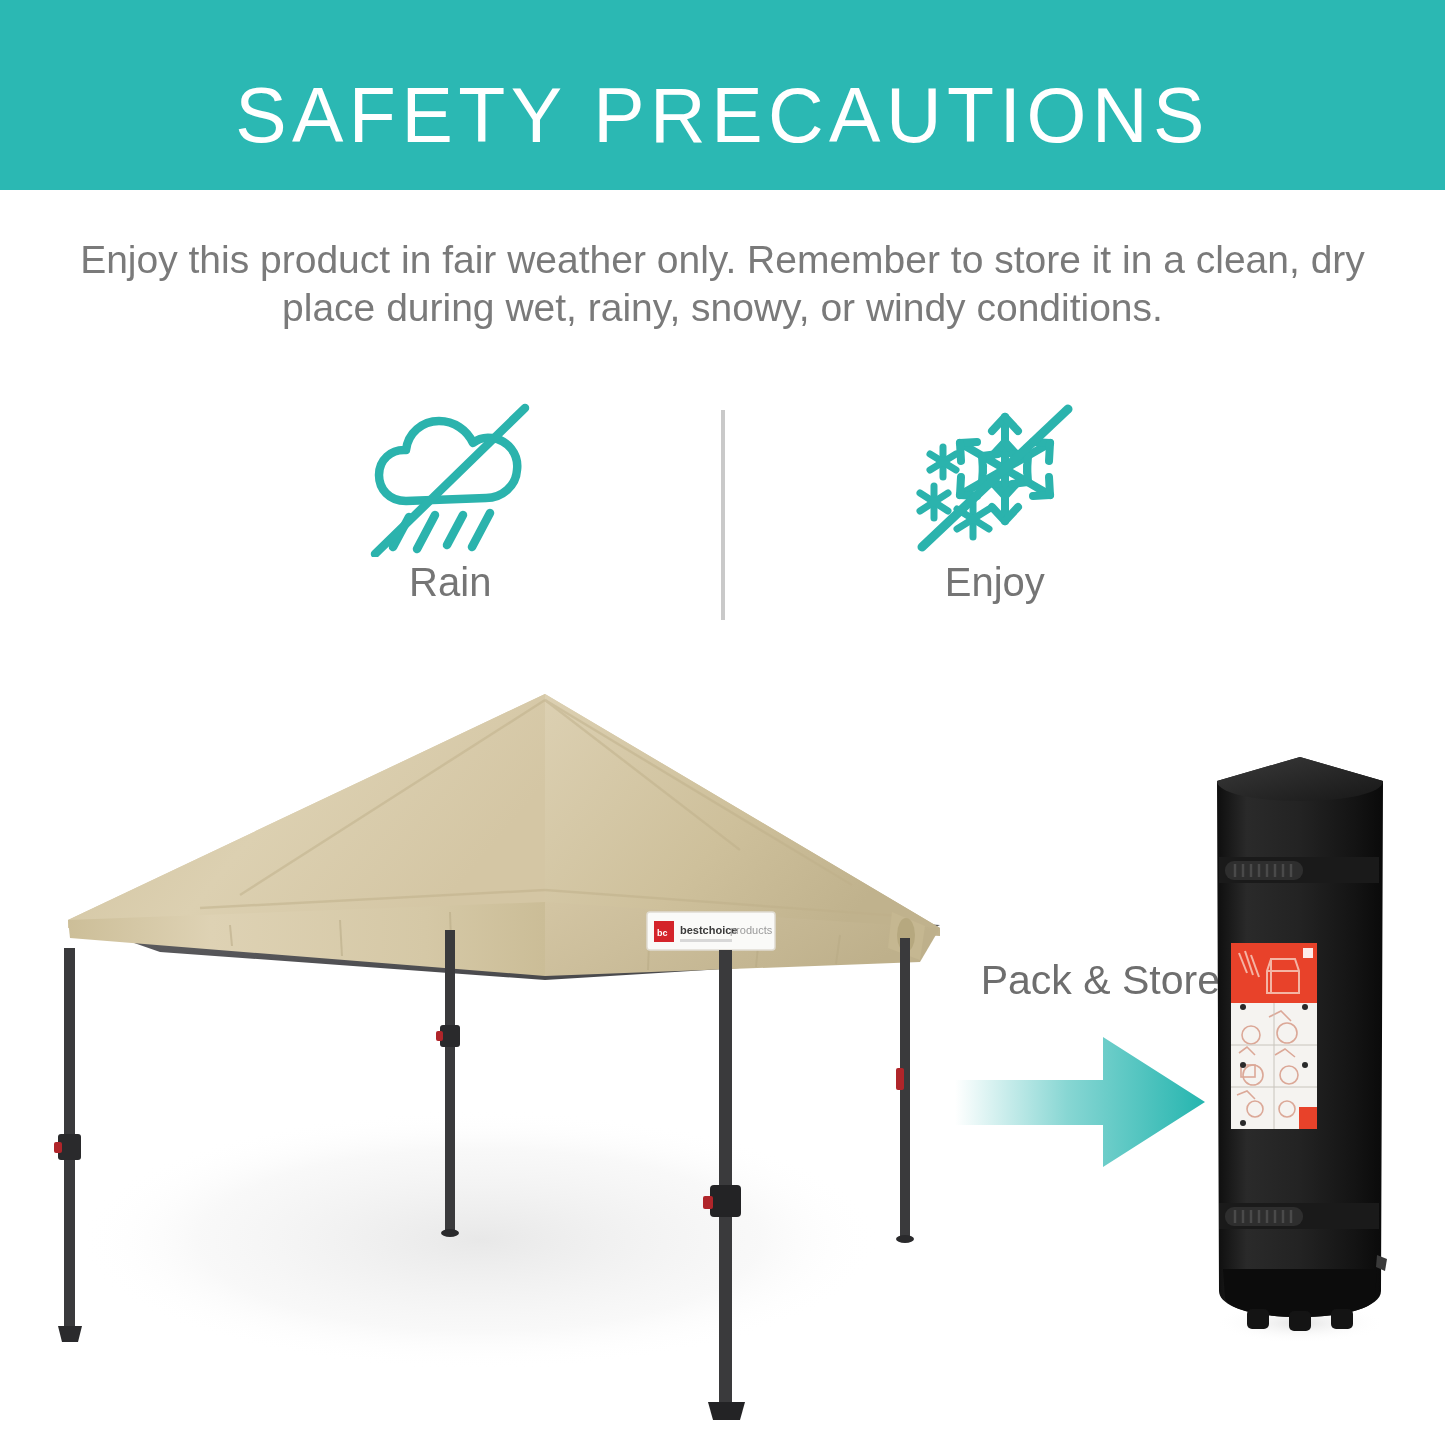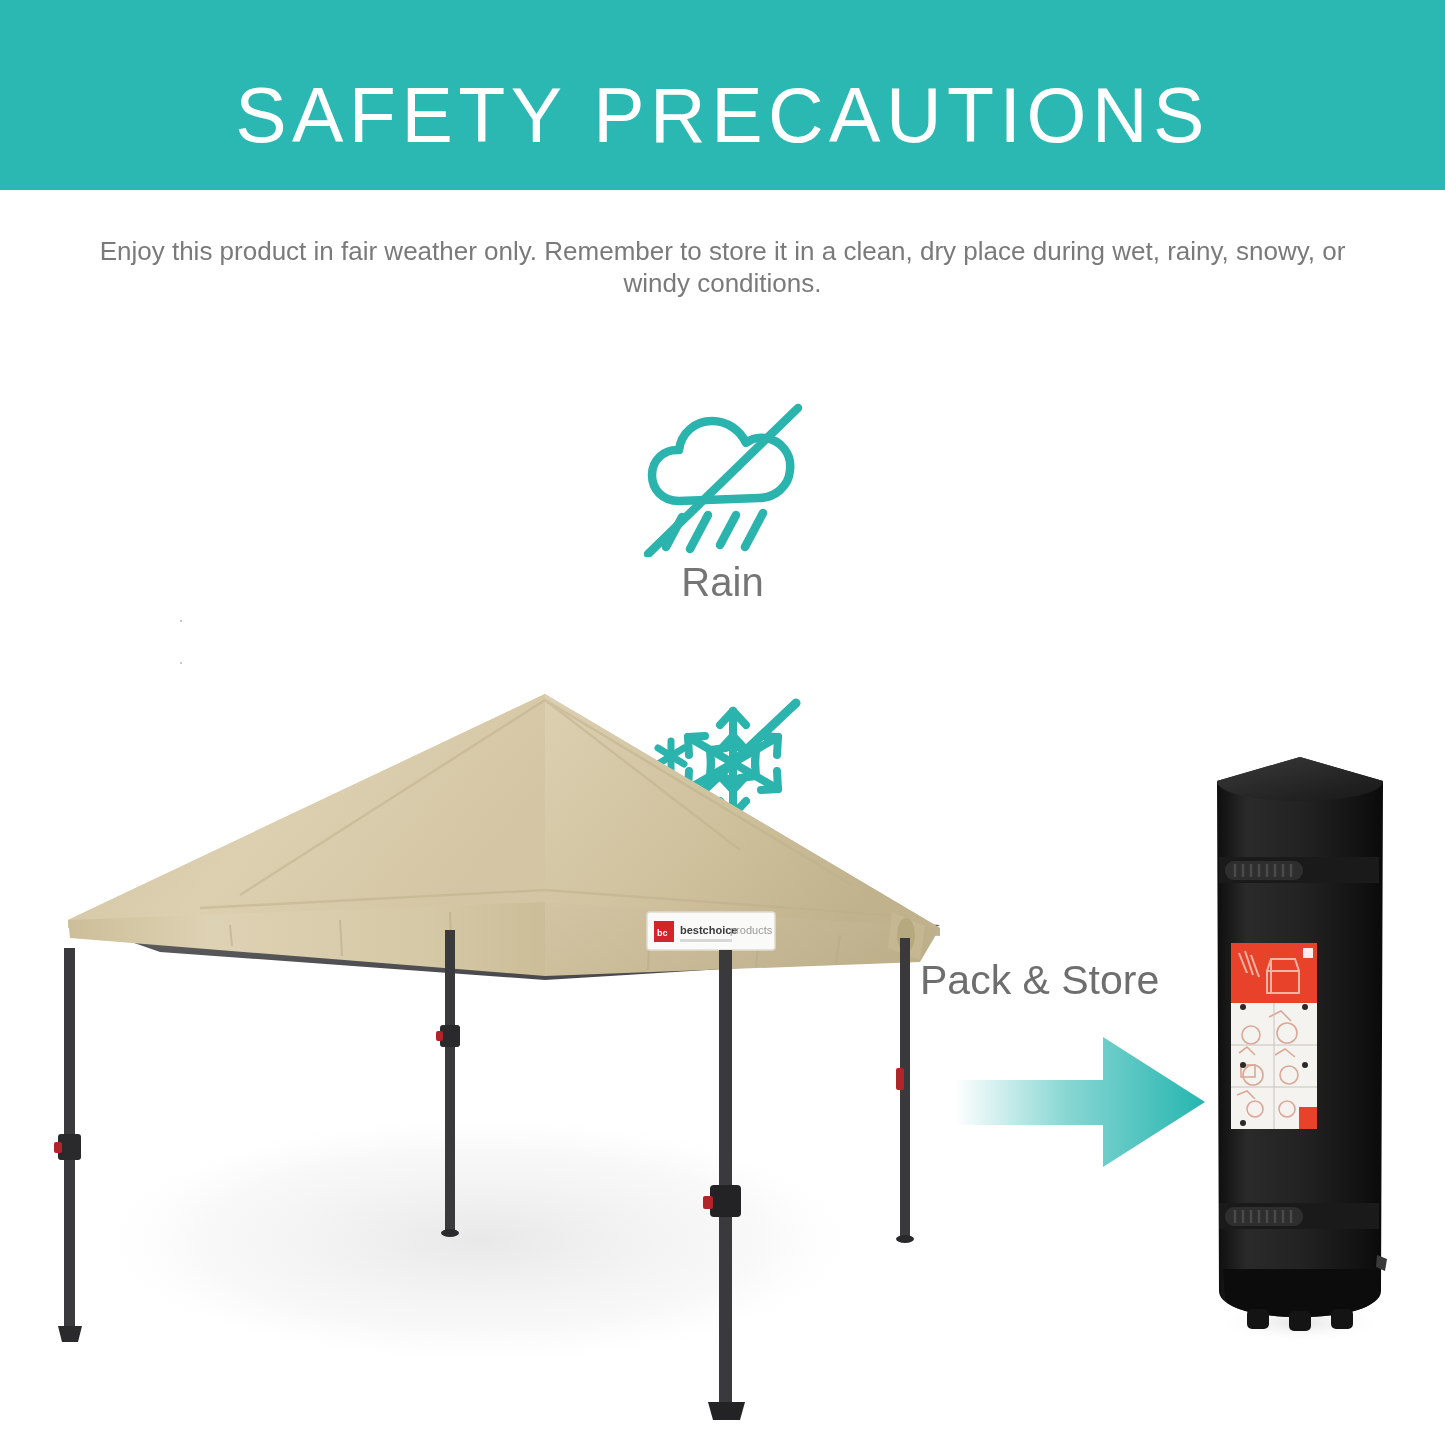--- a/index.html
+++ b/index.html
@@ -47,35 +47,35 @@
   }
 
   
   #subtitle {
     position: absolute;
     left: 72px;
     top: 236px;
     width: 1301px;
     text-align: center;
     color: #7a7a7a;
-    font-size: 26px;
+    font-size: 39px;
     font-weight: 400;
     line-height: 1.22;
     font-family: "Liberation Sans", sans-serif;
   }
 
   
   #weather-row {
     position: absolute;
     left: 180px;
     top: 392px;
     width: 1085px;
     height: 250px;
     display: flex;
-    flex-direction: column;
+    flex-direction: row;
     align-items: stretch;
   }
   .weather-col {
     flex: 1 1 0;
     position: relative;
     display: flex;
     flex-direction: column;
     align-items: center;
   }
   .weather-icon-wrap {
@@ -115,21 +115,21 @@
   #bag-svg {
     position: absolute;
     left: 1195px;
     top: 75px;
   }
   #pack-store-label {
     position: absolute;
     left: 920px;
     top: 300px;
     width: 300px;
-    text-align: left;
+    text-align: right;
     color: #6e6e6e;
     font-size: 41px;
     font-weight: 400;
     line-height: 1;
     font-family: "Liberation Sans", sans-serif;
     white-space: nowrap;
   }
   #arrow-svg {
     position: absolute;
     left: 955px;

